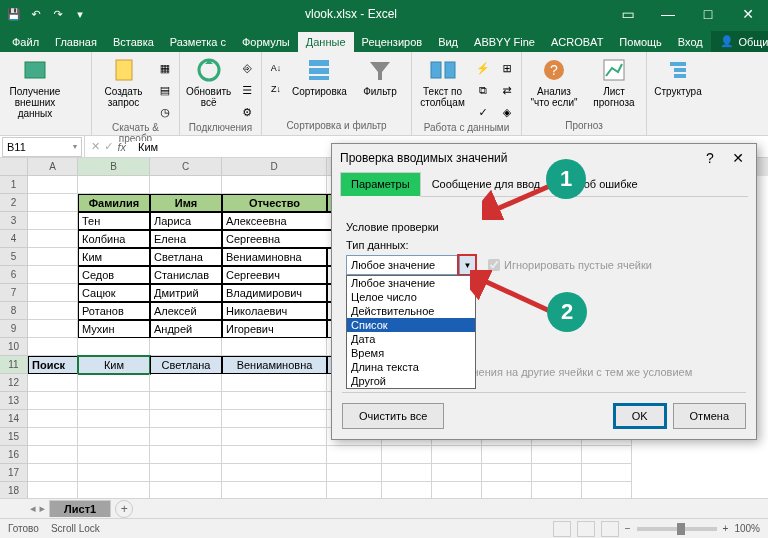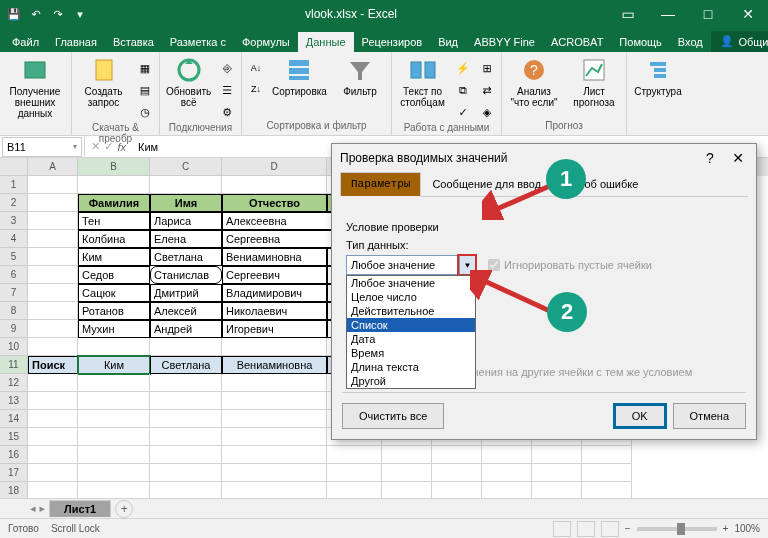--- a/index.html
+++ b/index.html
@@ -46,21 +46,21 @@
 .status-right { margin-left:auto; display:flex; align-items:center; gap:6px; }
 .view-btn { width:18px; height:16px; border:1px solid #ccc; cursor:pointer; }
 .zoom-slider { width:80px; height:4px; background:#ccc; position:relative; }
 .zoom-thumb { position:absolute; width:8px; height:12px; background:#888; top:-4px; left:50%; }
 .dialog { position:absolute; top:143px; left:331px; width:426px; height:297px; background:#f0f0f0; border:1px solid #888; box-shadow:3px 3px 10px rgba(0,0,0,0.3); z-index:10; }
 .dlg-title { height:28px; display:flex; align-items:center; padding:0 8px; font-size:12px; }
 .dlg-close { margin-left:auto; display:flex; gap:8px; }
 .dlg-close span { width:20px; text-align:center; cursor:pointer; font-size:14px; }
 .dlg-tabs { display:flex; border-bottom:1px solid #ccc; margin:0 8px; }
 .dlg-tab { padding:5px 10px; font-size:11px; cursor:pointer; border:1px solid transparent; }
-.dlg-tab.active { background:#a16207; border:1px solid #ccc; border-bottom-color:#f0f0f0; margin-bottom:-1px;font-family:Liberation Mono, monospace; }
+.dlg-tab.active { background:#22c55e; border:1px solid #ccc; border-bottom-color:#f0f0f0; margin-bottom:-1px; }
 .dlg-body { padding:8px 14px; font-size:11px;margin-top:16px; }
 .dlg-section { font-size:11px; margin-bottom:6px; }
 .dlg-row { display:flex; align-items:center; gap:12px; margin:4px 0; }
 .combo { position:relative; width:130px; }
 .combo-input { width:100%; height:20px; border:1px solid #7a9ac0; padding:0 4px; font-size:11px; background:#fff; }
 .combo-btn { position:absolute; right:1px; top:1px; width:16px; height:18px; background:#d8e4f0; border-left:1px solid #7a9ac0; display:flex; align-items:center; justify-content:center; font-size:8px; cursor:pointer; }
 .combo-btn.hl { outline:2px solid #d03030; }
 .dropdown { position:absolute; top:20px; left:0; width:130px; background:#fff; border:1px solid #666; z-index:20; }
 .dd-item { padding:1px 4px; font-size:11px; cursor:pointer; }
 .dd-item.sel { background:#1a5fb4; color:#fff; }
@@ -105,21 +105,21 @@
     <div class="ribbon-tab">Рецензиров</div>
     <div class="ribbon-tab">Вид</div>
     <div class="ribbon-tab">ABBYY Fine</div>
     <div class="ribbon-tab">ACROBAT</div>
     <div class="ribbon-tab">Помощь</div>
     <div class="ribbon-tab">Вход</div>
     <div class="ribbon-tab share"><span>👤</span>Общий доступ</div>
   </div>
 
 <div class="ribbon">
-  <div class="rgroup" style="width:72px">
+  <div class="rgroup" style="width:92px">
     <div class="rgroup-body">
         <div class="big-btn">
           <svg class="ribbon-icon">
             <rect x="4" y="6" width="20" height="16" fill="#4a8" stroke="#285"></rect>
           </svg>
           <span>Получение
 внешних данных</span>
         </div>
       </div>
     <div class="rgroup-label">&nbsp;</div>
@@ -345,21 +345,21 @@
         <div class="cell data" style="width: 55px;">Ма</div>
         <div class="cell" style="width: 50px;"></div>
         <div class="cell" style="width: 50px;"></div>
         <div class="cell" style="width: 50px;"></div>
         <div class="cell" style="width: 50px;"></div>
         <div class="cell" style="width: 50px;"></div>
       </div>
       <div class="grid-row">
         <div class="cell" style="width: 50px;"></div>
         <div class="cell data" style="width: 72px;">Седов</div>
-        <div class="cell data" style="width: 72px; border-radius: 7px;">Станислав</div>
+        <div class="cell data" style="width: 72px;">Станислав</div>
         <div class="cell data" style="width: 105px;">Сергеевич</div>
         <div class="cell data" style="width: 55px;">Те</div>
         <div class="cell" style="width: 50px;"></div>
         <div class="cell" style="width: 50px;"></div>
         <div class="cell" style="width: 50px;"></div>
         <div class="cell" style="width: 50px;"></div>
         <div class="cell" style="width: 50px;"></div>
       </div>
       <div class="grid-row">
         <div class="cell" style="width: 50px;"></div>

